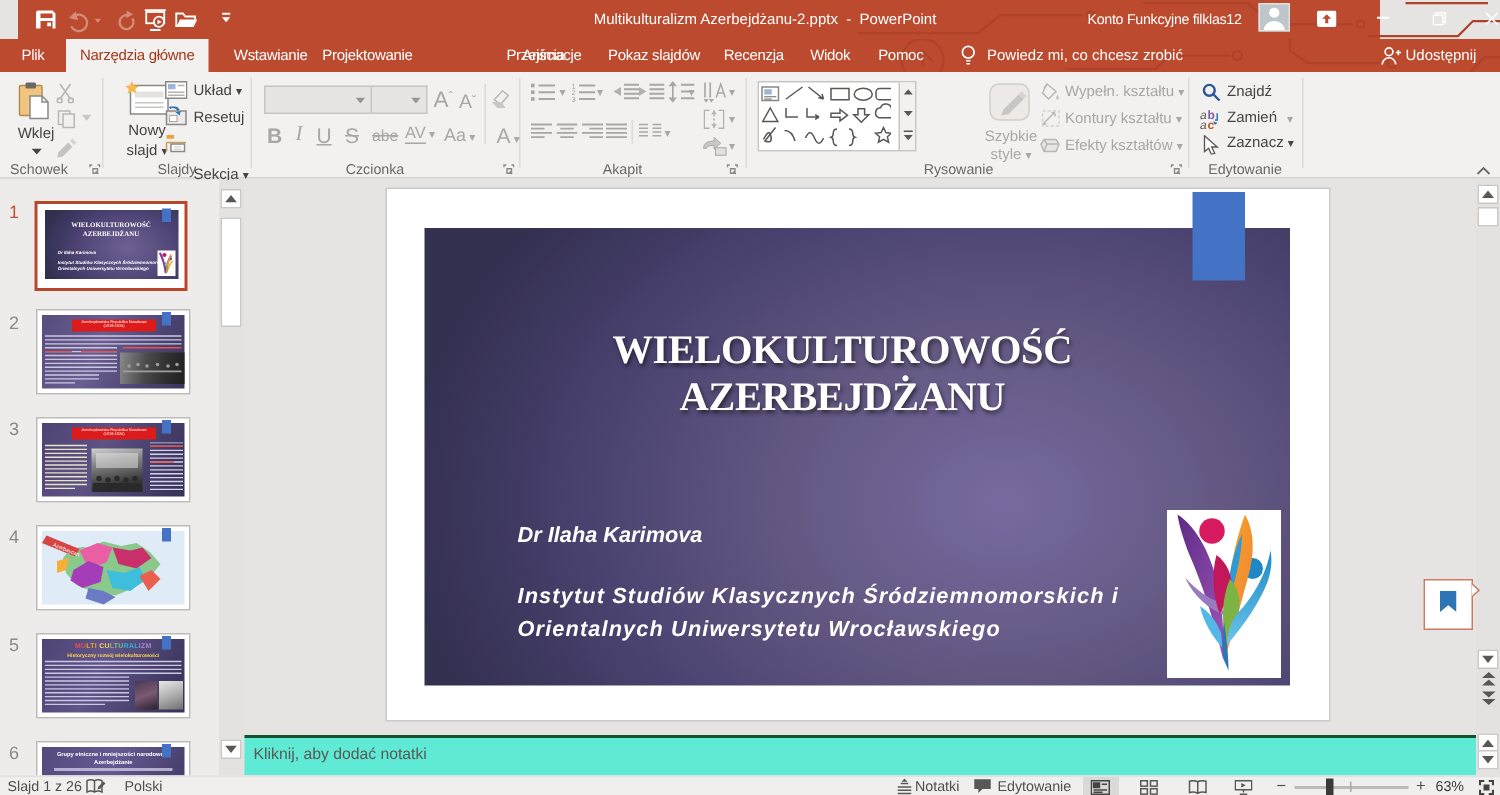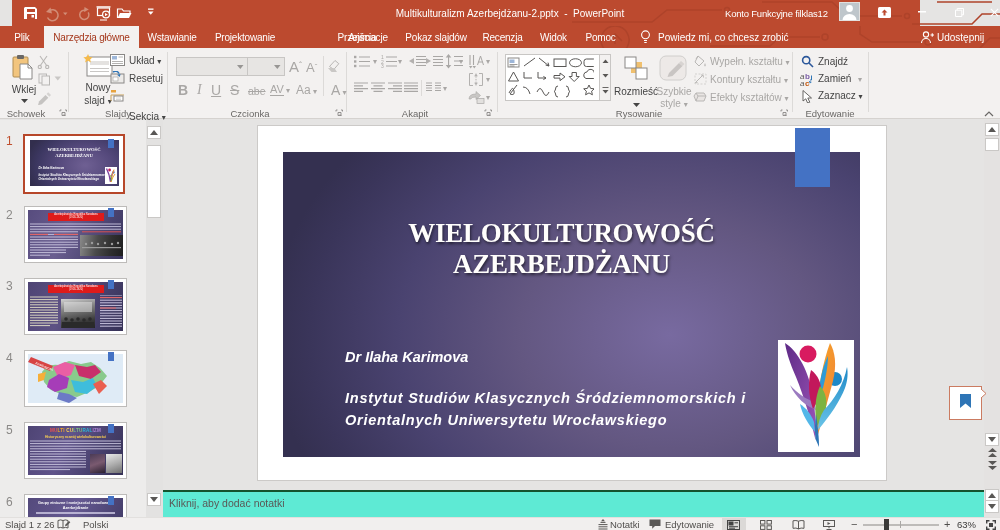--- a/index.html
+++ b/index.html
@@ -111,21 +111,21 @@
       <path d="M150 20 h60 l10 -9 h40"></path>
         <circle cx="265" cy="11" r="3"></circle>
       <path d="M300 0 v8 l12 8 h50"></path>
         <circle cx="368" cy="16" r="3"></circle>
       <path d="M420 22 l10 -10 h10"></path>
     </g>
   </svg>
   <div class="abs tabt ttxt" style="left:0px;width:44px;">Plik</div>
   <div class="abs" style="left:44px;top:0;width:95px;height:22px;background:#F3F1F0;"></div>
   <div class="abs tabt" style="left:44px;width:95px;color:#A5371B;">Narzędzia główne</div>
-  <div class="abs tabt ttxt" style="left:139px;width:66px;">Wstawianie</div>
+  <div class="abs tabt ttxt" style="left:139px;width:66px;text-align:right;">Wstawianie</div>
   <div class="abs tabt ttxt" style="left:205px;width:80px;">Projektowanie</div>
   <div class="abs tabt ttxt" style="left:285px;width:54px;margin-left:45px;">Przejścia</div>
   <div class="abs tabt ttxt" style="left:339px;width:58px;">Animacje</div>
   <div class="abs tabt ttxt" style="left:397px;width:78px;">Pokaz slajdów</div>
   <div class="abs tabt ttxt" style="left:475px;width:55px;">Recenzja</div>
   <div class="abs tabt ttxt" style="left:530px;width:47px;">Widok</div>
   <div class="abs tabt ttxt" style="left:577px;width:47px;">Pomoc</div>
   <svg class="abs" style="left:640px;top:4px;" width="11" height="15" viewBox="0 0 11 15">
       <g stroke="#fff" stroke-width="1.1" fill="none">
         <circle cx="5.5" cy="4.8" r="3.9"></circle>
@@ -397,31 +397,20 @@
     <div class="abs" style="left:93px;top:0;width:11px;height:45px;border-left:1px solid #C8C6C4;background:#F3F1F0;">
       <svg width="11" height="45" viewBox="0 0 11 45">
           <path d="M5.5 4.5 l3 3.5 h-6 z" fill="#595755"></path>
           <path d="M5.5 22.5 l3 -3.5 h-6 z" fill="#595755"></path>
           <path d="M2.5 32.5 h6" stroke="#595755" stroke-width="0.9"></path>
           <path d="M5.5 38.5 l3 -3.5 h-6 z" fill="#595755"></path>
         </svg>
     </div>
   </div>
 
-  <div class="abs" style="left:608px;top:7px;width:56px;height:90px;">
-    <svg width="26" height="26" viewBox="0 0 26 26" style="margin-left:15px;">
-      <rect x="8" y="7" width="11" height="11" fill="#F0C06E"></rect>
-      <rect x="2" y="2" width="11" height="11" fill="#fff" stroke="#8a8886"></rect>
-      <rect x="13" y="13" width="11" height="11" fill="#fff" stroke="#8a8886"></rect>
-    </svg>
-    <div class="rtxt" style="text-align:center;margin-top:5px;">Rozmieść</div>
-    <svg width="7" height="4" viewBox="0 0 7 4" style="margin:6px auto 0;">
-        <path d="M0 0 h7 l-3.5 4 z" fill="#444"></path>
-      </svg>
-  </div>
 
   <div class="abs" style="left:644px;top:7px;width:60px;height:90px;">
     <svg width="30" height="28" viewBox="0 0 30 28" style="margin-left:15px;">
       <rect x="1" y="1" width="26" height="24" rx="6" fill="#EDE9E7" stroke="#D0CECC"></rect>
       <path d="M10 18 L20 8 l3.5 3 -10 10 -5 1 z" fill="#C9C5C3"></path>
         <path d="M20 8 l2 -2 3.5 3 -2 2 z" fill="#D8D4D2"></path>
     </svg>
     <div class="dtxt" style="text-align:center;margin-top:3px;line-height:12px;">Szybkie<br>style <span style="font-size:8px;">▾</span></div>
   </div>
 

